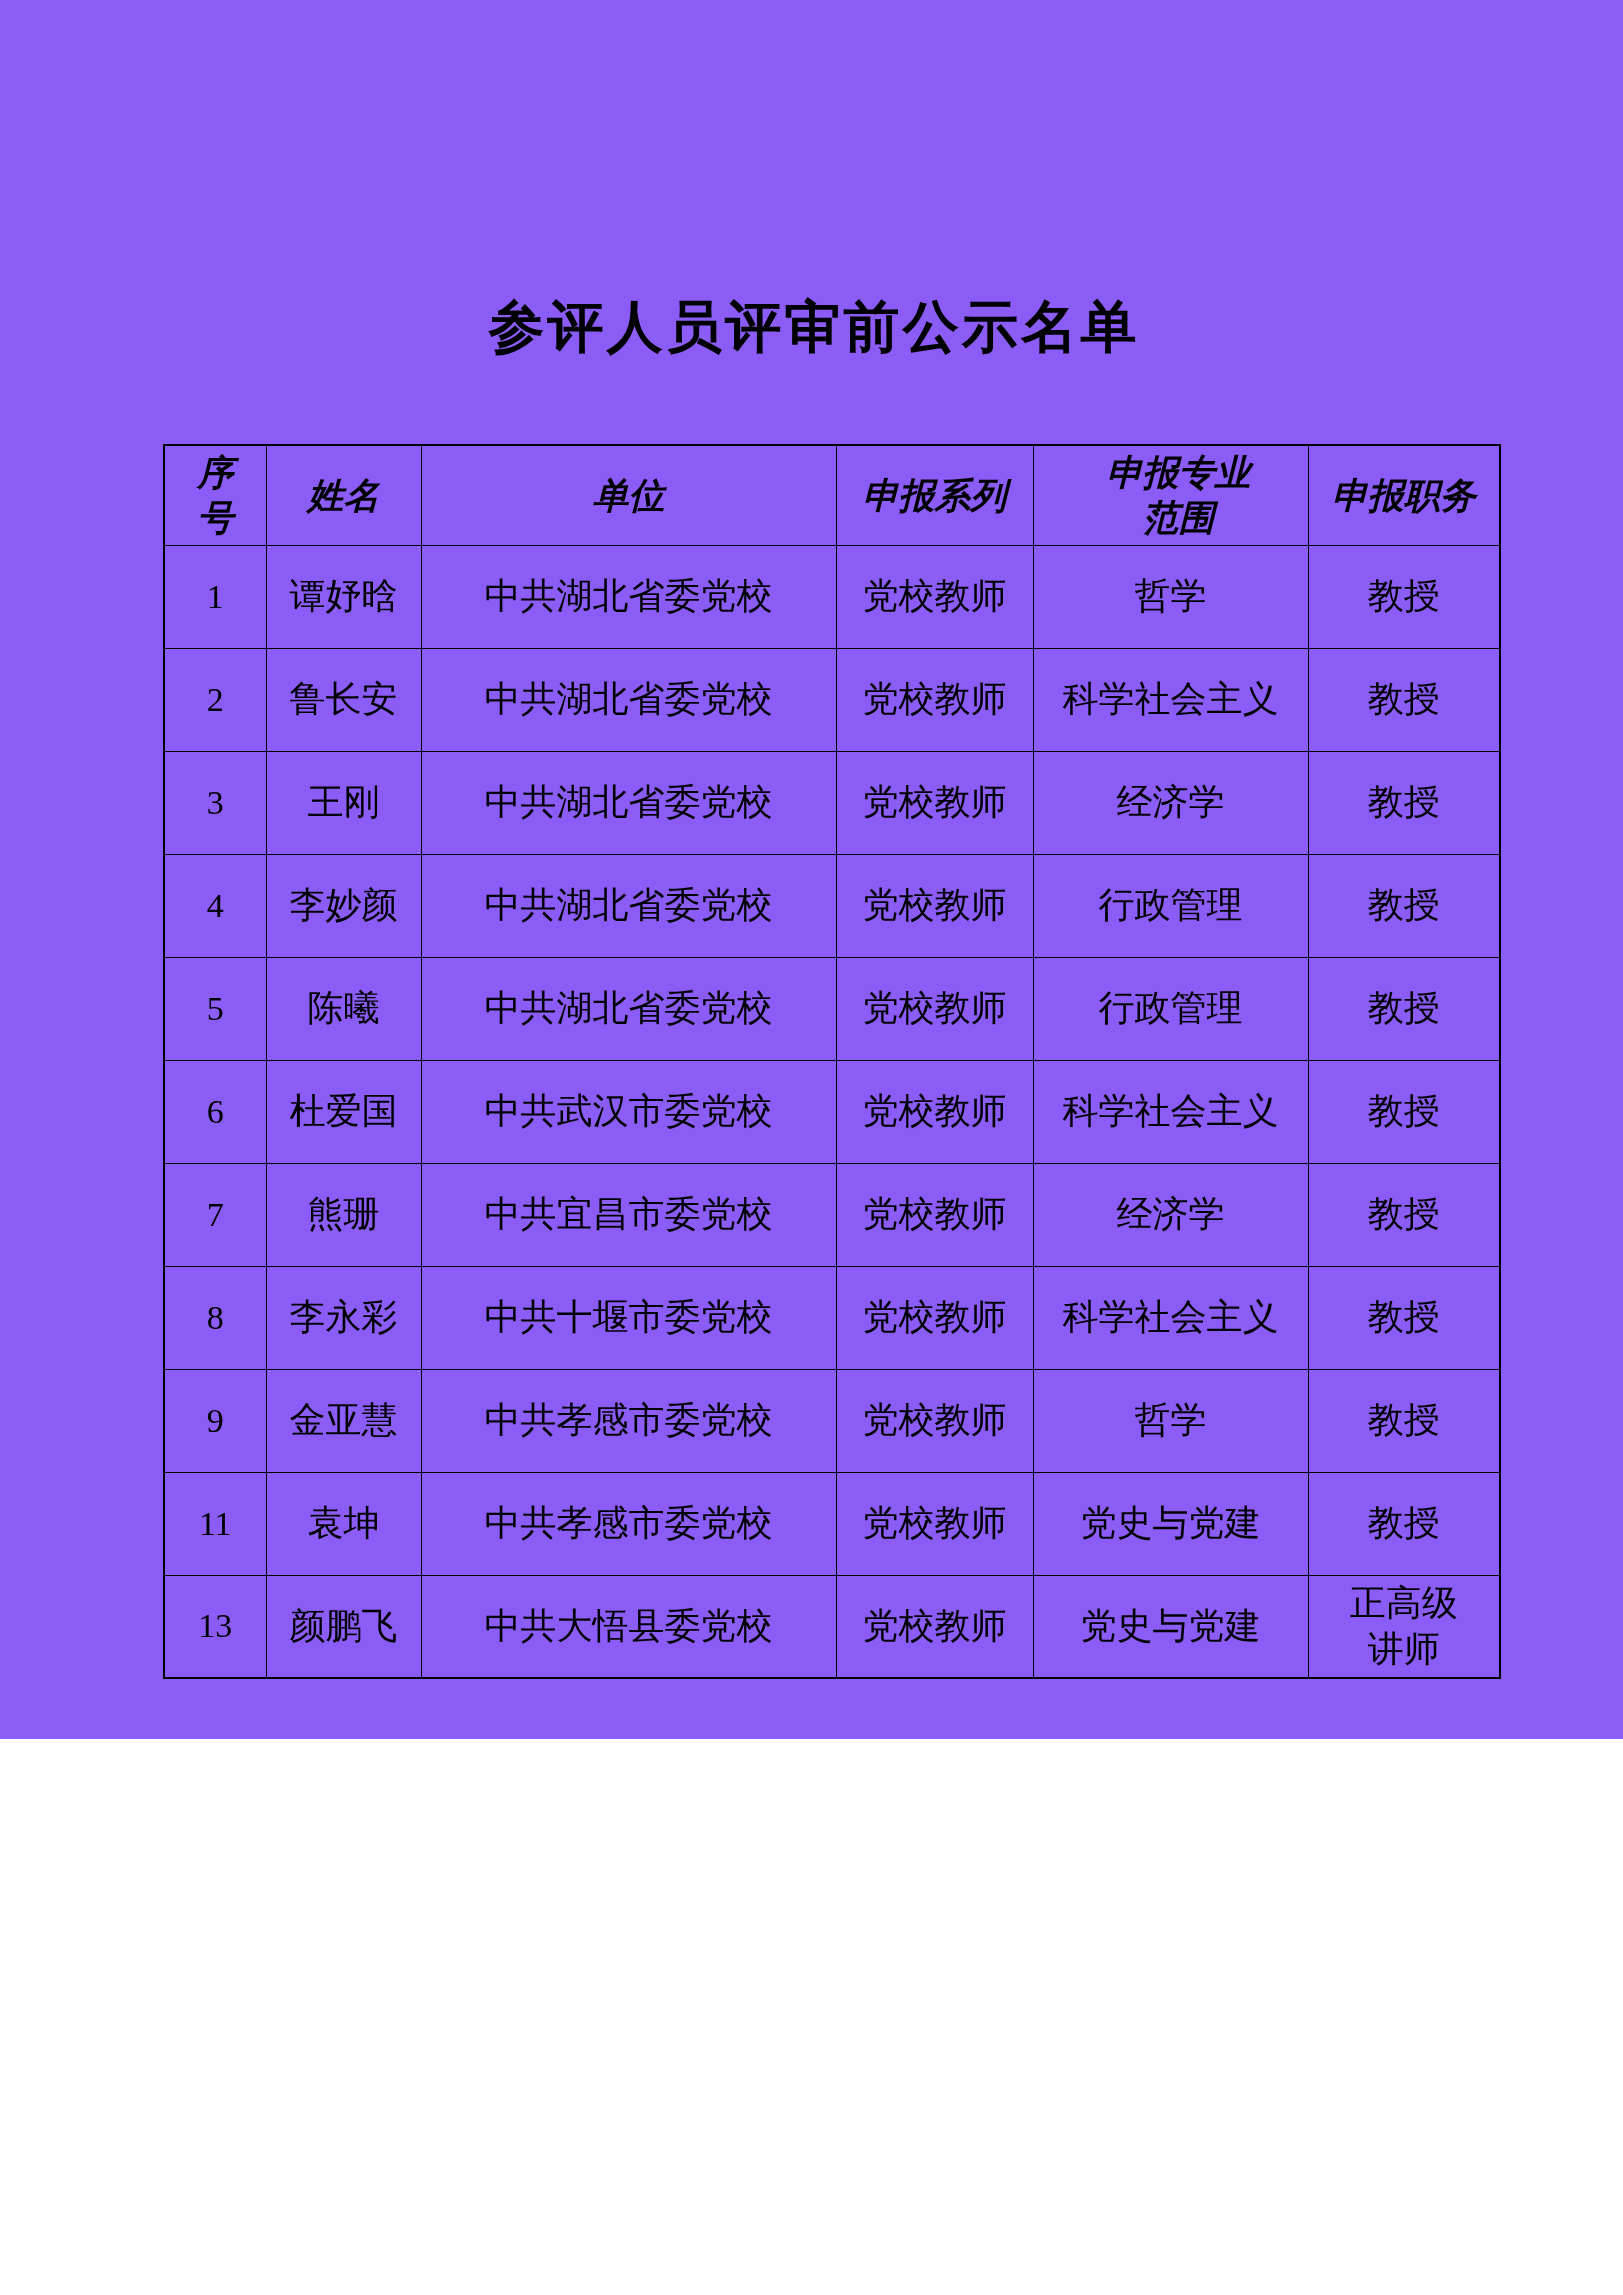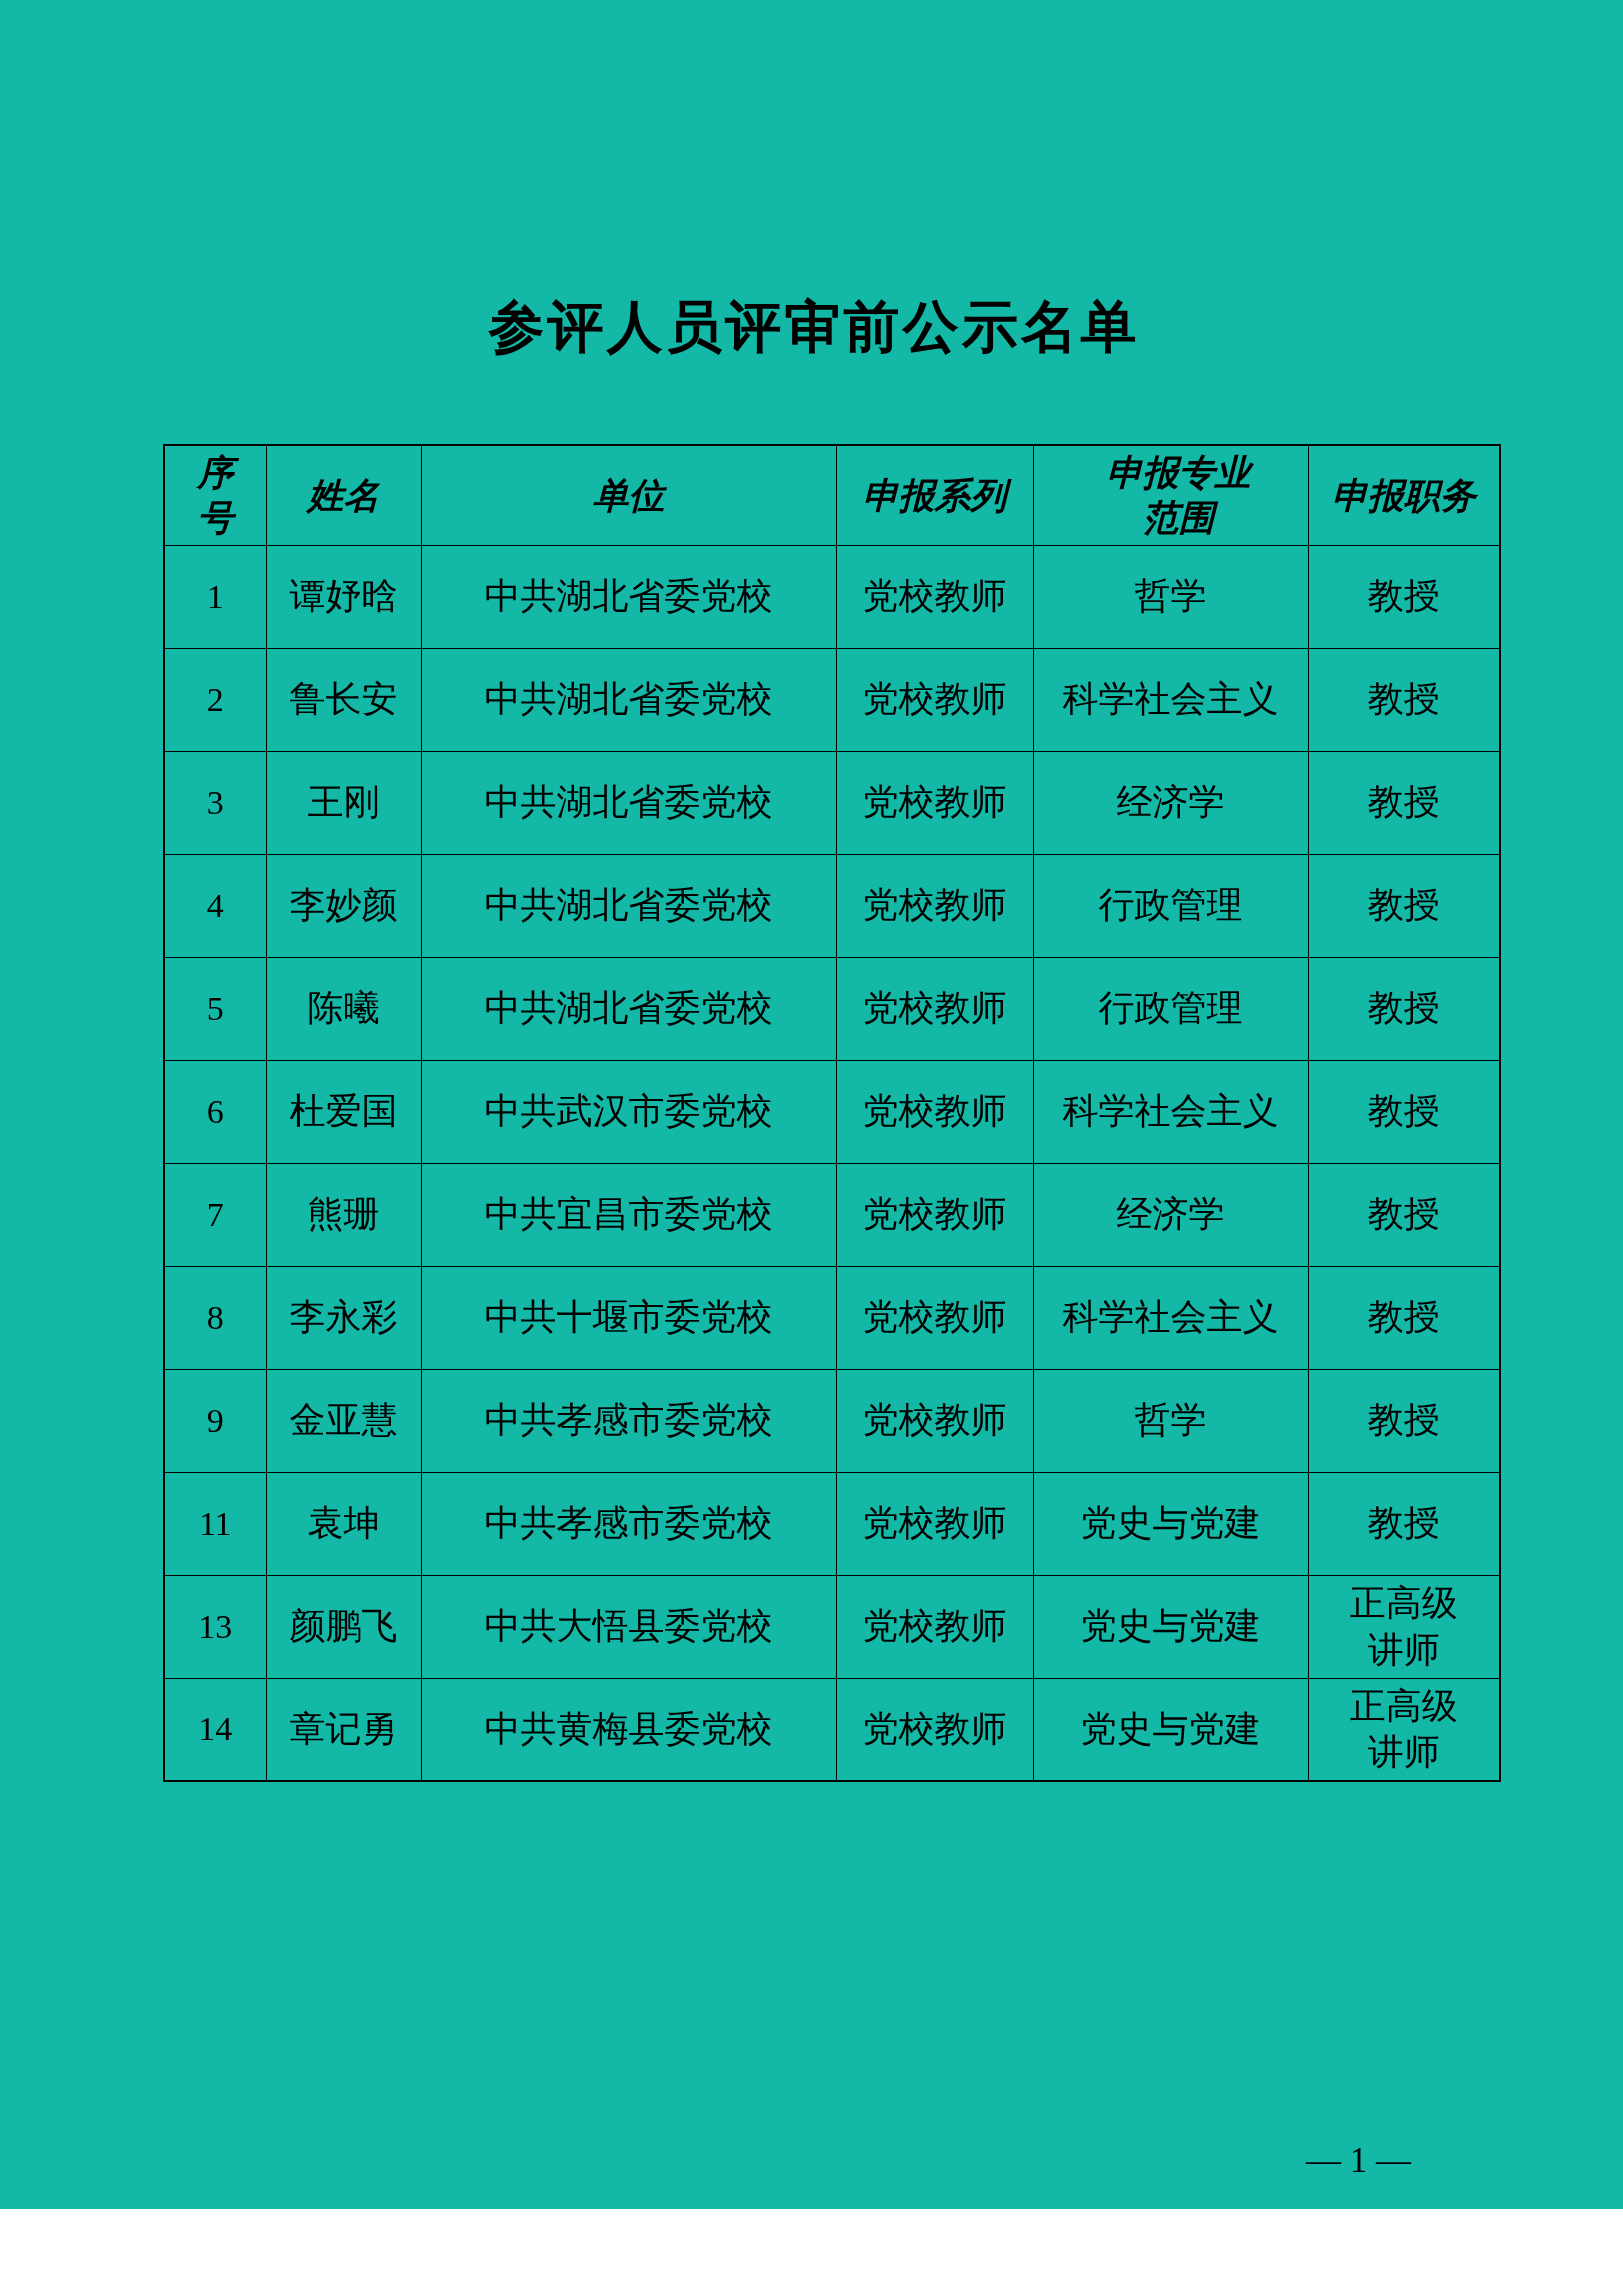--- a/index.html
+++ b/index.html
@@ -1,20 +1,20 @@
 <!DOCTYPE html>
 <html style="font-size:8.7px"><head>
 <meta charset="utf-8">
 <style>
   html, body { margin: 0; padding: 0; background: #ffffff; }
   .page {
     position: relative;
     width: 1623px;
-    height: 2209px;
-    background: #14b8a6;
+    height: 1739px;
+    background: #8b5cf6;
     font-family: "Liberation Serif", "DejaVu Serif", serif;
     color: #000000;
     overflow: hidden;
   }
 
   
   .page-title {
     position: absolute;
     top: 292px;
     left: 0;
@@ -206,27 +206,19 @@
           <td class="col-5"><span class="cell-inner">教授</span></td>
         </tr>
         <tr>
           <td class="col-0"><span class="cell-inner">13</span></td>
           <td class="col-1"><span class="cell-inner">颜鹏飞</span></td>
           <td class="col-2"><span class="cell-inner">中共大悟县委党校</span></td>
           <td class="col-3"><span class="cell-inner">党校教师</span></td>
           <td class="col-4"><span class="cell-inner">党史与党建</span></td>
           <td class="col-5"><span class="cell-inner">正高级讲师</span></td>
         </tr>
-        <tr>
-          <td class="col-0"><span class="cell-inner">14</span></td>
-          <td class="col-1"><span class="cell-inner">章记勇</span></td>
-          <td class="col-2"><span class="cell-inner">中共黄梅县委党校</span></td>
-          <td class="col-3"><span class="cell-inner">党校教师</span></td>
-          <td class="col-4"><span class="cell-inner">党史与党建</span></td>
-          <td class="col-5"><span class="cell-inner">正高级讲师</span></td>
-        </tr>
       </tbody>
   </table>
 
   <div class="page-footer">— 1 —</div>
 
 </div>
 
 
 </body></html>

